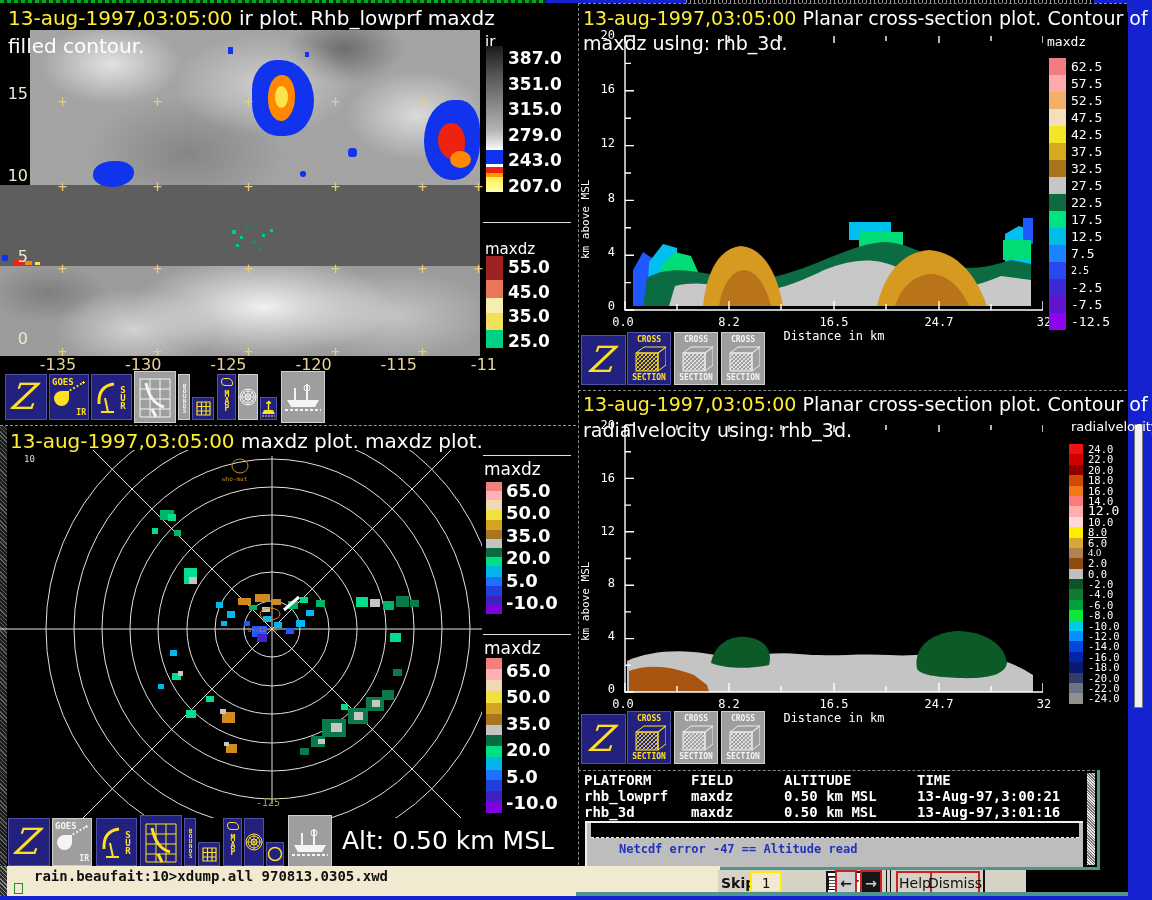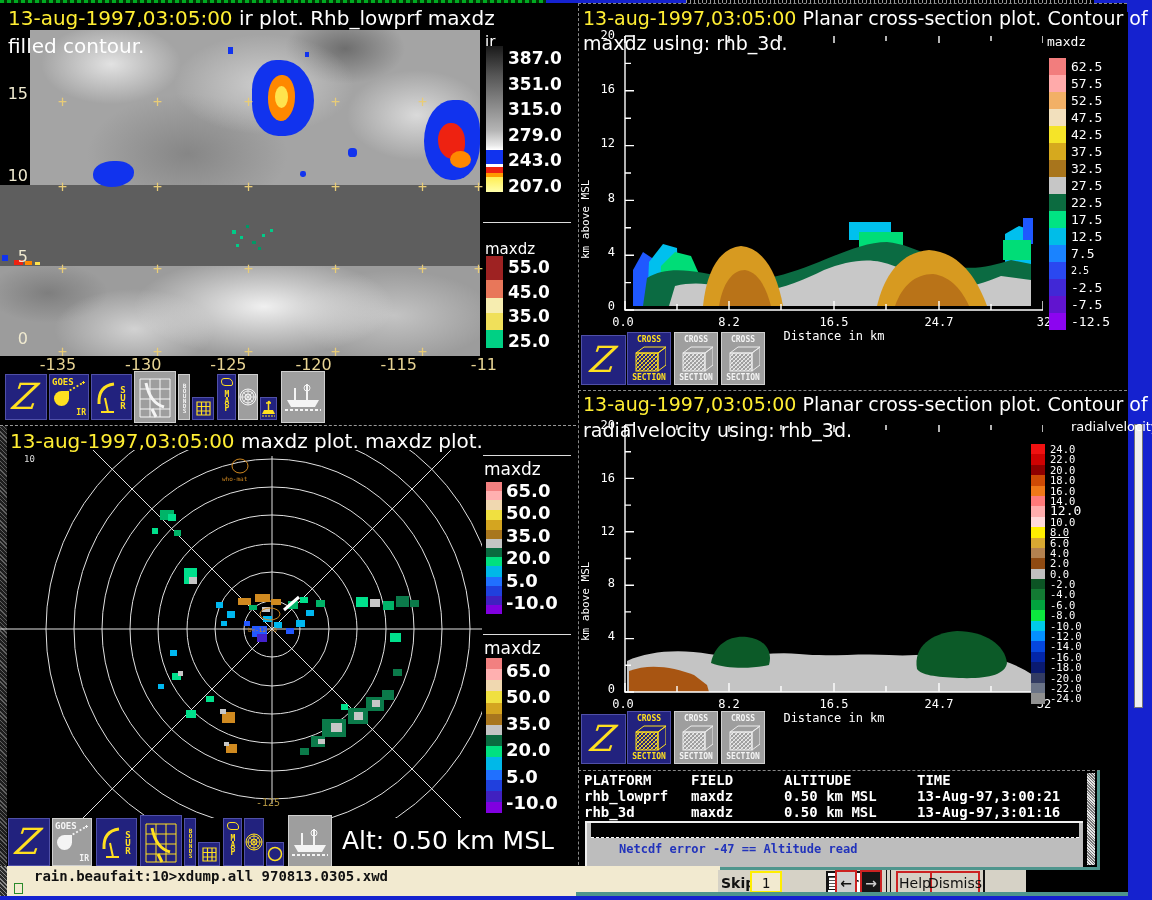--- a/index.html
+++ b/index.html
@@ -615,21 +615,21 @@
 
     <span class="xtick" style="left: 22px;">0.0</span>
         <span class="xtick" style="left: 128px;">8.2</span>
         <span class="xtick" style="left: 233px;">16.5</span>
         <span class="xtick" style="left: 338px;">24.7</span>
         <span class="xtick" style="left: 443px;">32</span>
       </div>
     <div class="abs mono" style="left:150px;top:320px;width:210px;text-align:center;color:#fff;font-size:12px;">Distance in km</div>
 
     <div class="abs" style="left:492px;top:28px;color:#fff;font-size:13px;">radialvelocity</div>
-    <div class="abs cbar-rows mono" style="left:452px;top:53px;">
+    <div class="abs cbar-rows mono" style="left:490px;top:53px;">
 
     <div class="cbar-row" style="height:10.4px;">
         <span class="sw" style="width: 14px; height: 10.4px; background: rgb(240, 17, 17);"></span>
         <span class="cv" style="font-size:10.5px;line-height:10.4px;">24.0</span>
       </div>
         <div class="cbar-row" style="height:10.4px;">
         <span class="sw" style="width: 14px; height: 10.4px; background: rgb(207, 2, 2);"></span>
         <span class="cv" style="font-size:10.5px;line-height:10.4px;">22.0</span>
       </div>
         <div class="cbar-row" style="height:10.4px;">
@@ -657,21 +657,21 @@
         <span class="cv" style="font-size:10.5px;line-height:10.4px;">10.0</span>
       </div>
         <div class="cbar-row" style="height:10.4px;">
         <span class="sw" style="width: 14px; height: 10.4px; background: rgb(255, 238, 0);"></span>
         <span class="cv" style="font-size:10.5px;line-height:10.4px;text-decoration:underline;">8.0</span>
       </div>
         <div class="cbar-row" style="height:10.4px;">
         <span class="sw" style="width: 14px; height: 10.4px; background: rgb(216, 168, 50);"></span>
         <span class="cv" style="font-size:10.5px;line-height:10.4px;">6.0</span>
       </div>
-        <div class="cbar-row" style="height:10.4px;">
+        <div class="cbar-row" style="height:10.4px;font-family:Liberation Serif, serif;">
         <span class="sw" style="width: 14px; height: 10.4px; background: rgb(179, 129, 79);"></span>
         <span class="cv" style="font-size:10.5px;line-height:10.4px;">4.0</span>
       </div>
         <div class="cbar-row" style="height:10.4px;">
         <span class="sw" style="width: 14px; height: 10.4px; background: rgb(143, 74, 18);"></span>
         <span class="cv" style="font-size:10.5px;line-height:10.4px;">2.0</span>
       </div>
         <div class="cbar-row" style="height:10.4px;">
         <span class="sw" style="width: 14px; height: 10.4px; background: rgb(191, 191, 191);"></span>
         <span class="cv" style="font-size:10.5px;line-height:10.4px;">0.0</span>

